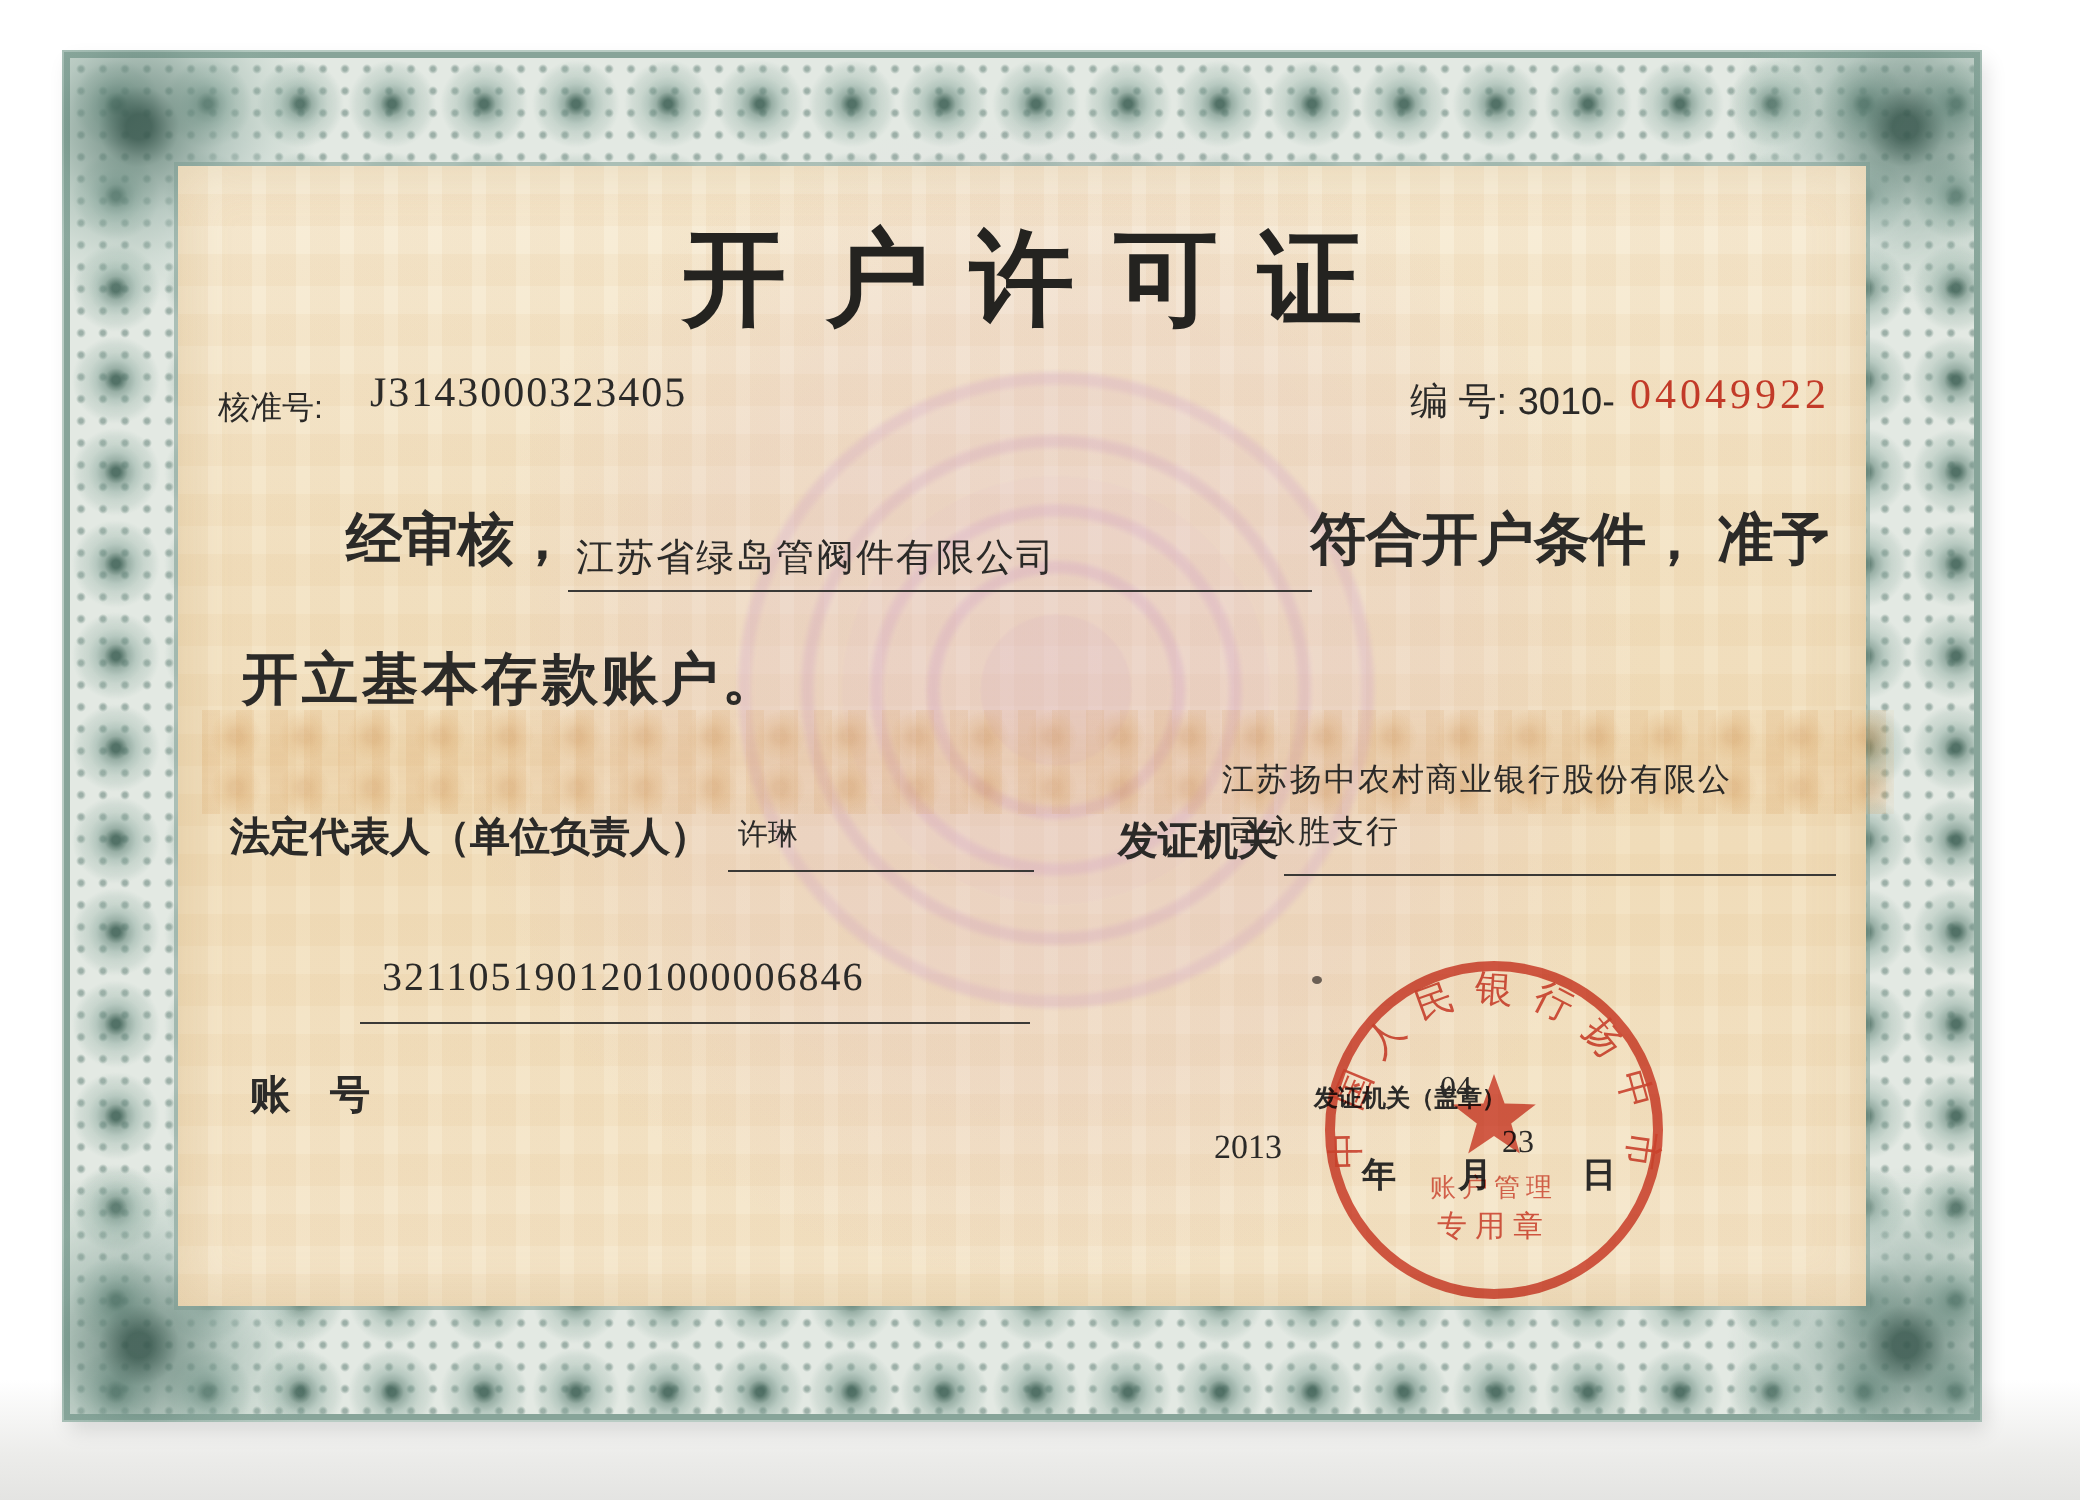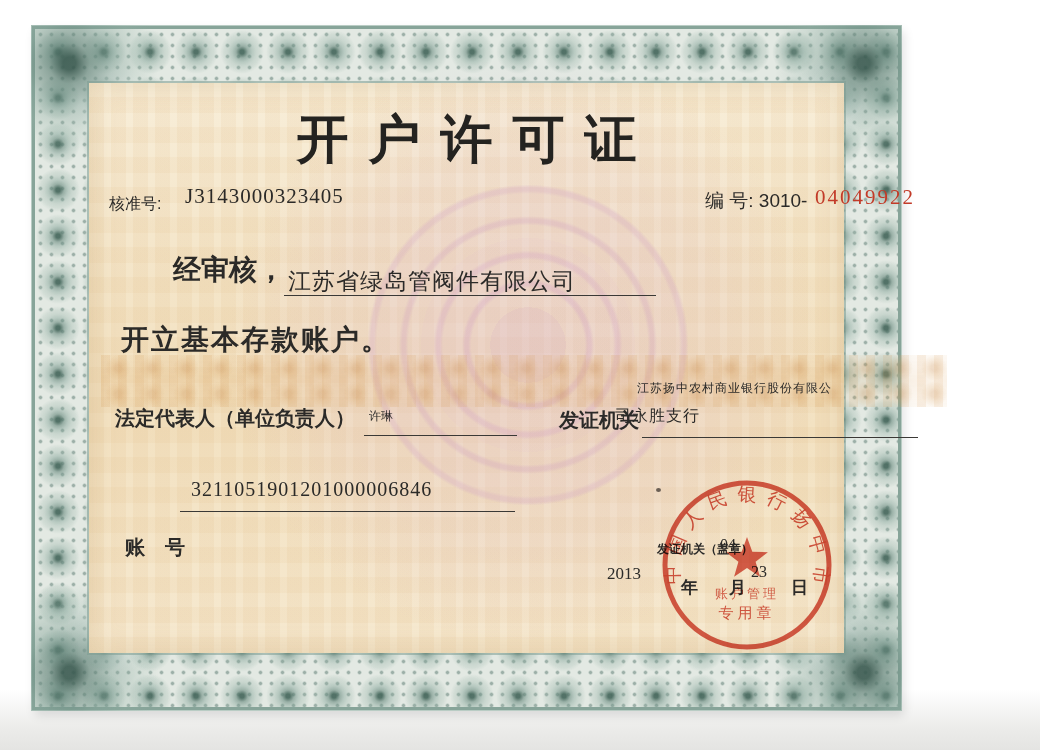--- a/index.html
+++ b/index.html
@@ -5,21 +5,21 @@
   * { margin:0; padding:0; box-sizing:border-box; }
   html,body { width:1040px; height:750px; }
   body {
     font-family:"Liberation Sans", sans-serif;
     background:linear-gradient(180deg,#ffffff 0 92%,#ececea 97%,#e4e4e2 100%);
     position:relative; overflow:hidden;
   }
 
   
   .cert {
-    position:absolute; left:32px; top:26px; width:869px; height:684px;
+    position:absolute; left:32px; top:26px; width:958px; height:684px;
     background-color:#e3e9e3;
     background-image:
       radial-gradient(circle at 50% 50%, rgba(74,107,96,0.95) 2px, rgba(93,129,117,0.55) 6px,
         rgba(121,156,144,0.42) 10px, rgba(141,171,159,0.30) 14px,
         rgba(152,179,168,0.22) 18px, rgba(255,255,255,0) 22px),
       radial-gradient(circle at 50% 50%, rgba(70,105,95,0.45) 1px, rgba(255,255,255,0) 2.5px);
     background-size:46px 46px, 11px 11px;
     border:3px solid #87a499;
     box-shadow:0 0 0 1px #b9ccc4, 3px 5px 10px rgba(0,0,0,0.12);
   }
@@ -80,29 +80,29 @@
 
   .title { left:0; right:0; top:76px; text-align:center; font-size:52px; font-weight:bold;
            letter-spacing:20px; text-indent:20px; color:#242320; }
 
   .approval-label { left:74px;  top:165px; font-size:16px; }
   .approval-value { left:150px; top:155px; font-size:21px; letter-spacing:1px; }
   .serial-label   { left:670px; top:159px; font-size:19px; }
   .serial-value   { left:780px; top:156px; font-size:21px; letter-spacing:2px; color:#c23a28; }
 
   .audited   { left:138px; top:222px; font-size:28px; font-weight:bold; }
-  .company   { left:253px; top:237px; font-size:23px; letter-spacing:1px; }
+  .company   { left:253px; top:237px; font-size:19px; letter-spacing:1px; }
   .conditions{ left:620px; top:222px; font-size:28px; font-weight:bold; }
   .line2     { left:86px;  top:292px; font-size:28px; font-weight:bold; letter-spacing:2px; }
 
   .legal-label { left:80px;  top:376px; font-size:20px; font-weight:bold; }
-  .legal-name  { left:334px; top:379px; font-size:12px; }
+  .legal-name  { left:334px; top:379px; font-size:15px; }
 
   .bank-label { left:524px; top:378px; font-size:20px; font-weight:bold; }
-  .bank-line1 { left:602px; top:351px; font-size:12px; letter-spacing:1px; }
+  .bank-line1 { left:576px; top:351px; font-size:16px; letter-spacing:1px; }
   .bank-line2 { left:580px; top:377px; font-size:16px; letter-spacing:1px; }
 
   .account-label  { left:90px;  top:457px; font-size:20px; font-weight:bold;margin-top:48px; }
   .account-number { left:156px; top:449px; font-size:20px; letter-spacing:1px; }
 
   .issuer { left:622px; top:512px; font-size:12px; font-weight:bold; }
 
   .d-year  { left:572px; top:535px; font-size:17px; }
   .l-year  { left:646px; top:547px; font-size:17px; font-weight:bold; }
   .d-month { left:666px; top:507px; font-size:16px;margin-left:19px; }
@@ -142,20 +142,21 @@
 
   <div class="t approval-label">核准号:</div>
   <div class="t approval-value serif">J3143000323405</div>
 
   <div class="t serial-label">编 号: 3010-</div>
   <div class="t serial-value serif">04049922</div>
 
   <div class="t audited">经审核，</div>
   <div class="t company">江苏省绿岛管阀件有限公司</div>
   <div class="uline ul-company"></div>
+  <div class="t conditions">符合开户条件， 准予</div>
   <div class="t line2">开立基本存款账户。</div>
 
   <div class="t legal-label">法定代表人（单位负责人）</div>
   <div class="t legal-name">许琳</div>
   <div class="uline ul-legal"></div>
 
   <div class="t bank-label">发证机关</div>
   <div class="t bank-line1">江苏扬中农村商业银行股份有限公</div>
   <div class="t bank-line2">司永胜支行</div>
   <div class="uline ul-bank"></div>

